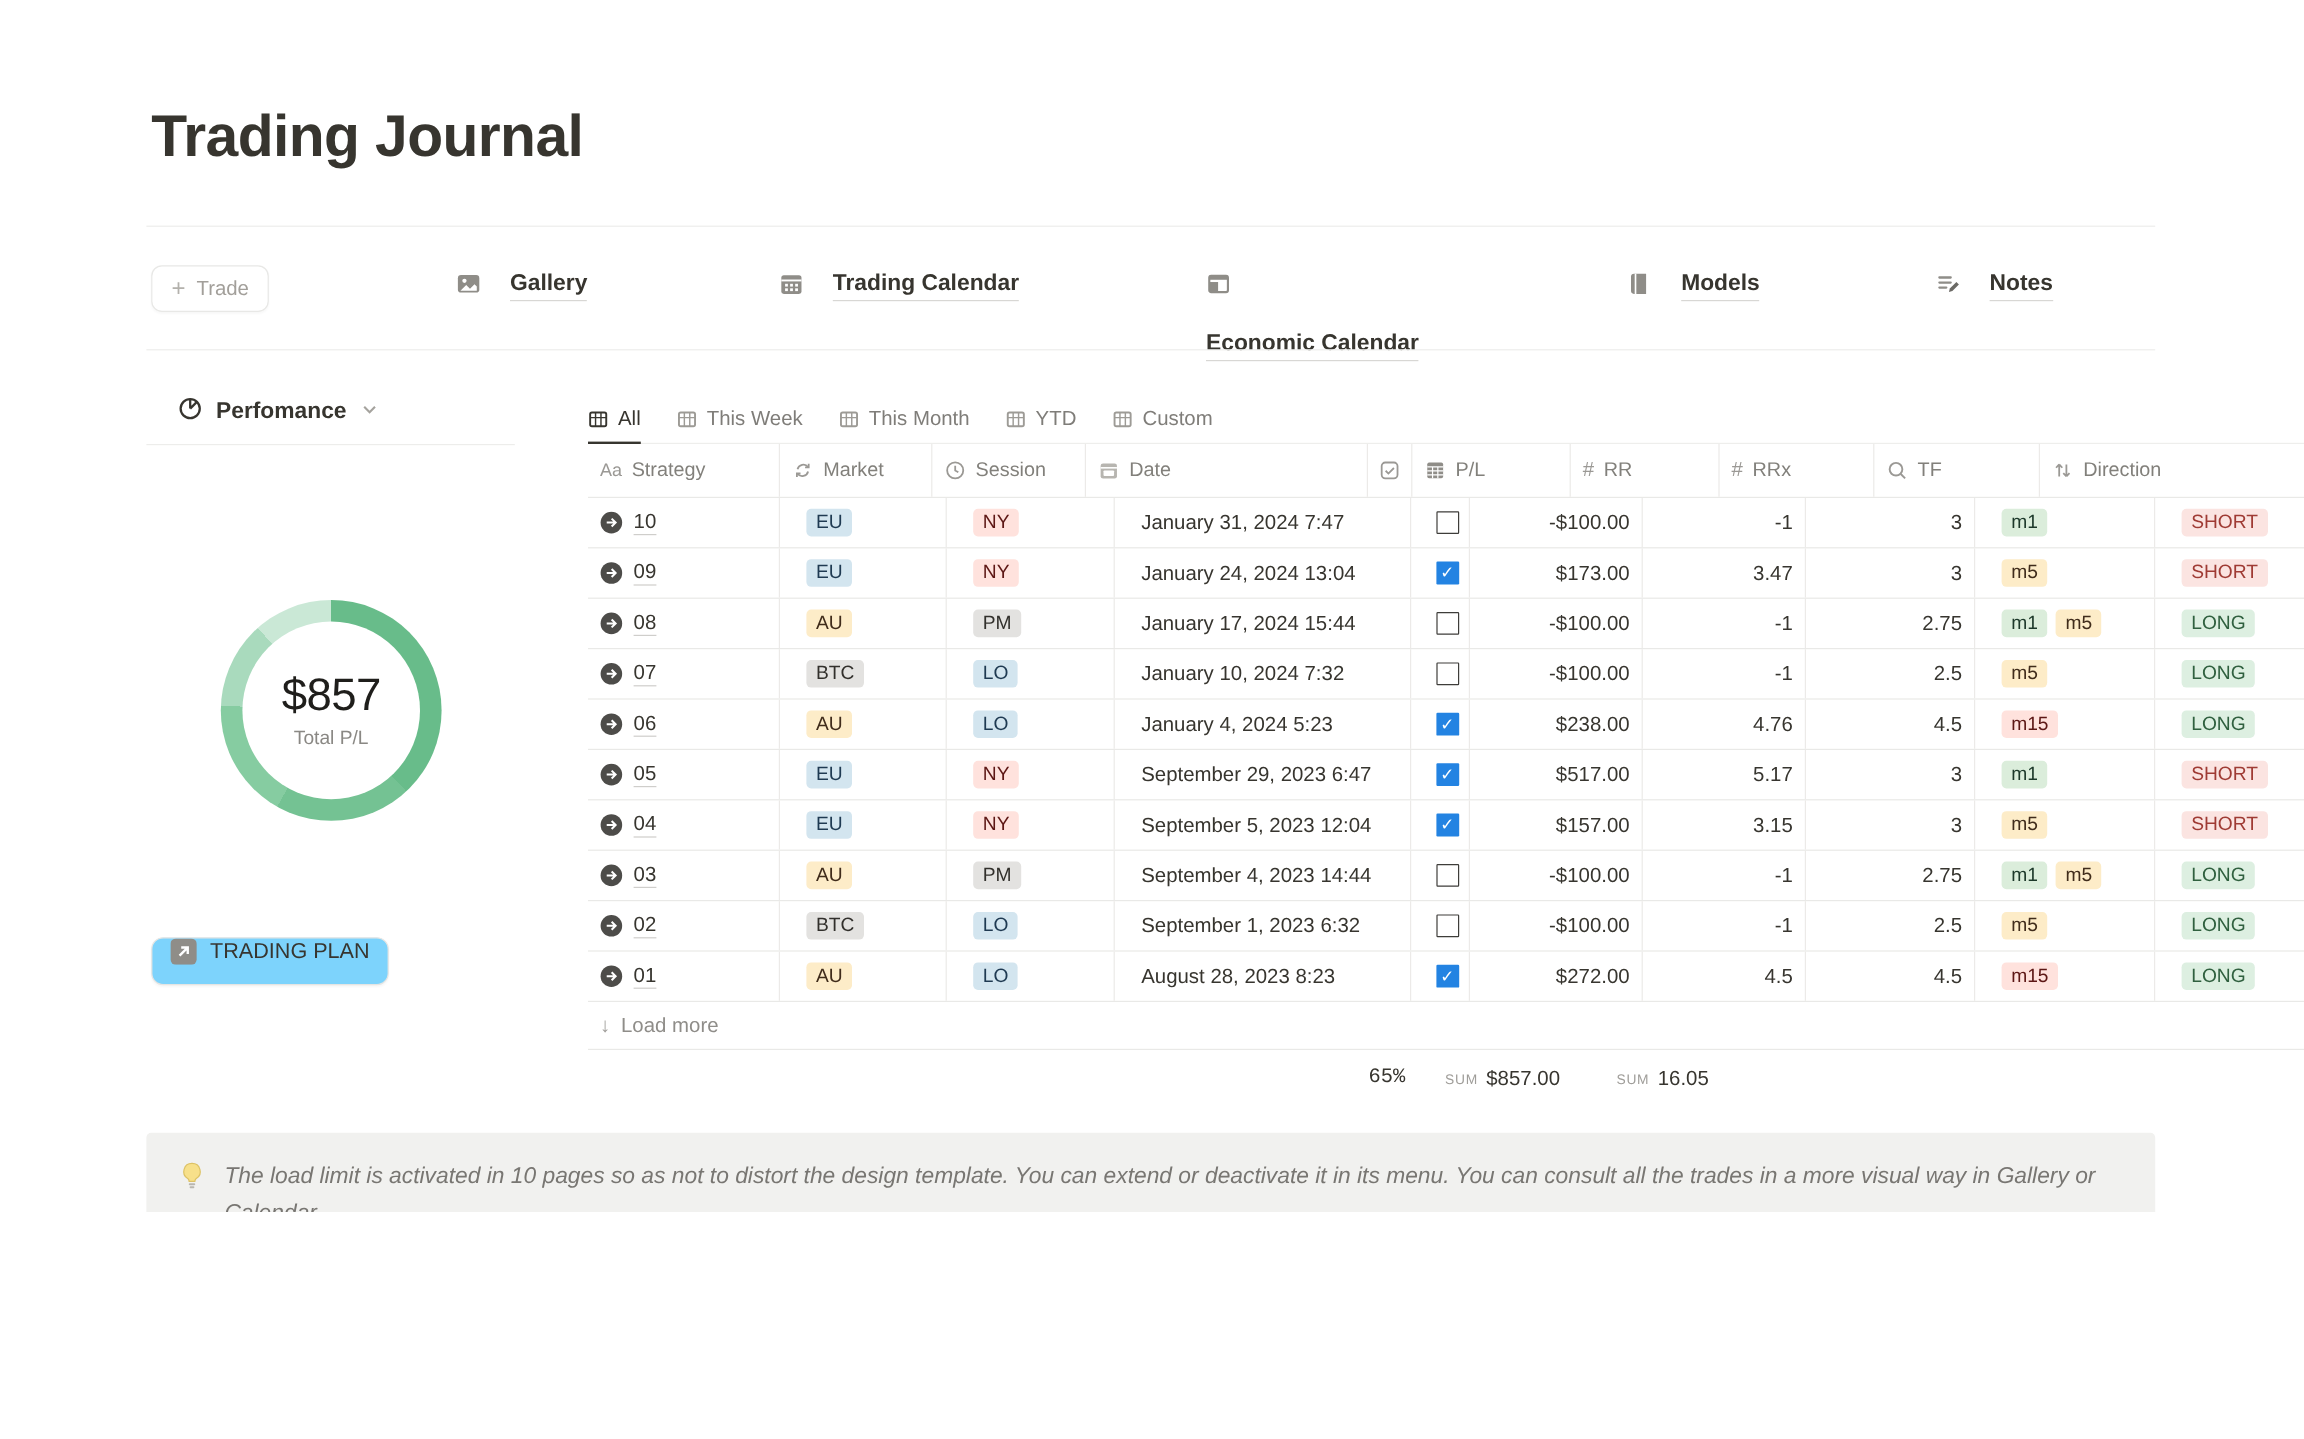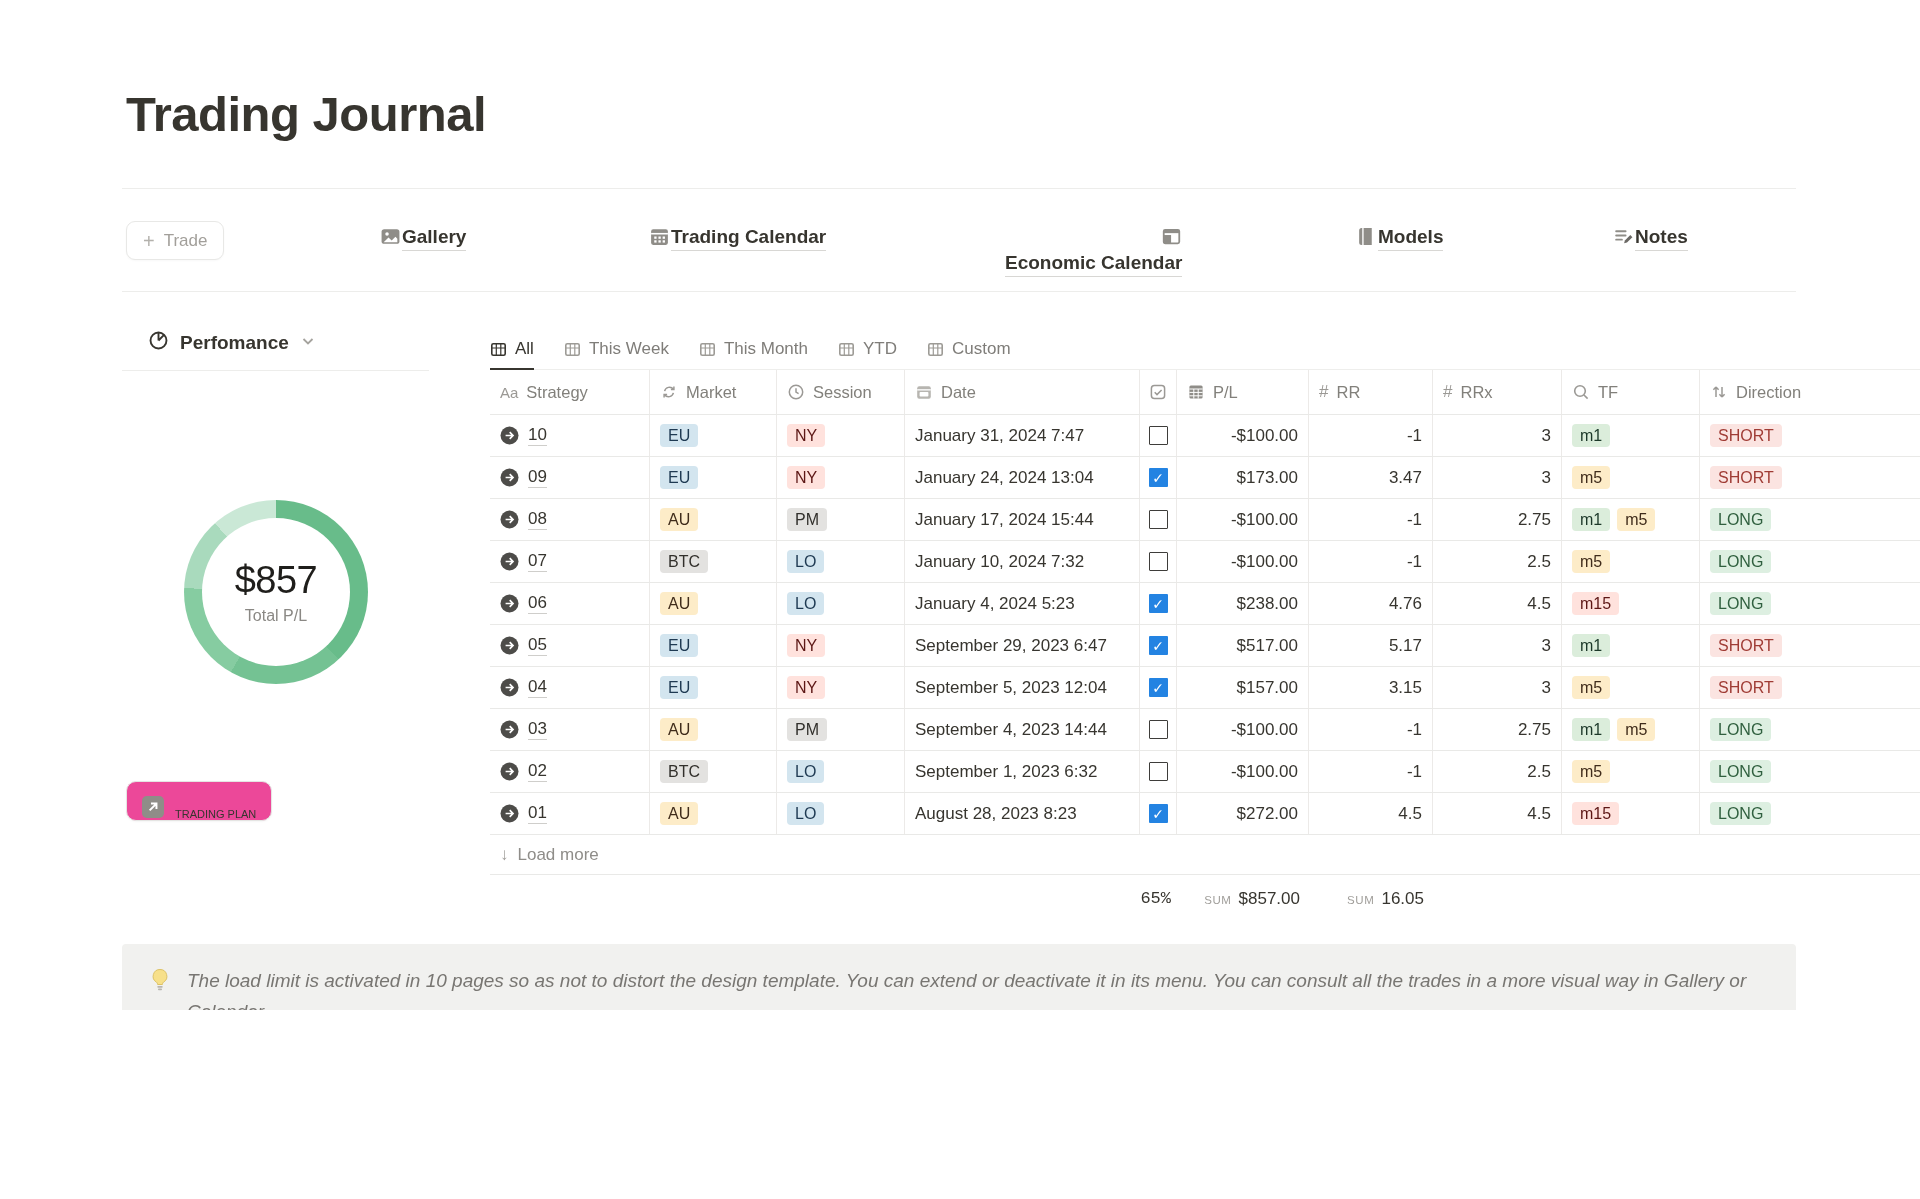--- a/index.html
+++ b/index.html
@@ -7,50 +7,50 @@
   .page{position:relative;width:1920px;height:1010px;background:#fff;overflow:hidden;
         font-family:"Liberation Sans","DejaVu Sans",sans-serif;color:#37352f;}
   .divider{position:absolute;height:1px;background:#ededeb;}
   
   .title{position:absolute;left:126px;top:86px;font-size:49px;font-weight:700;letter-spacing:-0.5px;color:#37352f;}
   
   .trade-btn{position:absolute;left:126px;top:221px;height:39px;display:flex;align-items:center;gap:9px;
              padding:0 16px;border:1px solid #e8e8e6;border-radius:9px;background:#fff;
              color:#a29f9a;font-size:17px;box-shadow:0 1px 2px rgba(0,0,0,.03);cursor:pointer;}
   .trade-plus{font-size:20px;line-height:1;color:#b3b1ac;}
-  .nav-link{position:absolute;top:226px;display:flex;align-items:flex-end;gap:1px;cursor:pointer;}
+  .nav-link{position:absolute;top:226px;display:flex;align-items:flex-start;gap:24px;cursor:pointer;}
   .nav-link .lbl{font-size:19px;font-weight:600;color:#37352f;border-bottom:1.5px solid #d8d7d4;padding-bottom:2px;}
   .nav-link svg{flex:none;}
   
   .perf{position:absolute;left:148px;top:330px;display:flex;align-items:center;gap:11px;cursor:pointer;}
   .perf .lbl{font-size:19px;font-weight:600;color:#37352f;}
   .donut{position:absolute;left:184px;top:500px;width:184px;height:184px;border-radius:50%;}
   .donut-hole{position:absolute;inset:18px;background:#fff;border-radius:50%;
               display:flex;flex-direction:column;align-items:center;justify-content:center;}
   .donut-value{font-size:38px;font-weight:400;color:#1f1e1b;letter-spacing:-0.5px;}
   .donut-label{font-size:16px;color:#8a8884;margin-top:5px;}
-  .tp-btn{position:absolute;left:126px;top:781px;height:40px;display:flex;align-items:flex-end;gap:11px;
-          padding:0 15px;border:1px solid #e5e5e3;border-radius:10px;background:#ec4899;
-          font-size:11px;font-weight:500;color:#37352f;box-shadow:0 1px 2px rgba(0,0,0,.04);cursor:pointer;}
+  .tp-btn{position:absolute;left:126px;top:781px;height:40px;display:flex;align-items:flex-start;gap:11px;
+          padding:0 15px;border:1px solid #e5e5e3;border-radius:10px;background:#7dd3fc;
+          font-size:18px;font-weight:500;color:#37352f;box-shadow:0 1px 2px rgba(0,0,0,.04);cursor:pointer;}
   
   .db{position:absolute;left:490px;top:330px;width:1430px;}
   .tabs{display:flex;align-items:stretch;height:40px;gap:30px;border-bottom:1px solid #eeeeec;}
   .tab{display:flex;align-items:center;gap:8px;font-size:17px;color:#7f7d79;cursor:pointer;
        border-bottom:2.5px solid transparent;margin-bottom:-1px;}
   .tab svg{color:#9d9b96;}
   .tab.active{color:#37352f;font-weight:500;border-bottom-color:#37352f;}
   .tab.active svg{color:#37352f;}
   .grid{display:grid;grid-template-columns:160px 127px 128px 235px 37px 132px 124px 129px 138px 260px;}
   .hrow{height:45px;border-bottom:1px solid #e9e9e7;}
   .hcell{display:flex;align-items:center;gap:8px;padding:0 10px;font-size:16.5px;color:#82807b;
          border-right:1px solid #eceae8;overflow:hidden;white-space:nowrap;cursor:pointer;}
   .hicon{color:#9b9995;flex:none;display:flex;}
   .aa{font-size:15px;color:#9b9995;}
   .hash{font-size:17px;color:#9b9995;}
-  .trow{height:42px;border-bottom:1px solid #e9e9e7;}
+  .trow{height:42px;border-bottom:1px solid #e9e9e7;gap:12px;}
   .cell{display:flex;align-items:center;padding:0 10px;border-right:1px solid #eceae8;overflow:hidden;
         font-size:17px;color:#37352f;white-space:nowrap;}
   .c-strategy{gap:9px;}
   .strategy-link{font-weight:500;border-bottom:1.5px solid #cfcecb;line-height:1.15;cursor:pointer;color:#37352f;text-decoration:none;}
   .pill{display:inline-block;padding:1px 8px;border-radius:4px;font-size:16px;line-height:1.35;}
   .c-check{justify-content:center;padding:0;}
   .checkbox{width:19px;height:19px;border:1.7px solid #3e3d3a;border-radius:1px;background:#fff;
             display:flex;align-items:center;justify-content:center;font-size:14px;font-weight:700;color:#fff;cursor:pointer;}
   .checkbox.checked{border:none;}
   .c-num{justify-content:flex-end;}

